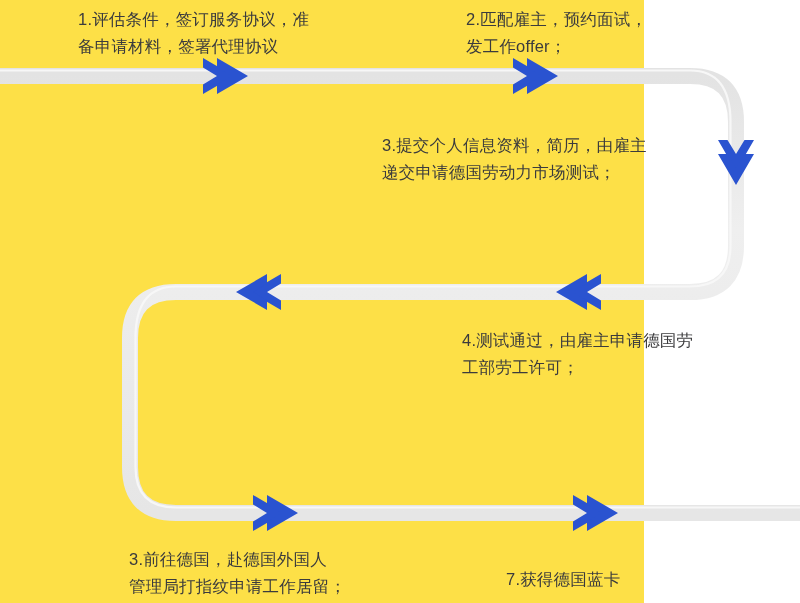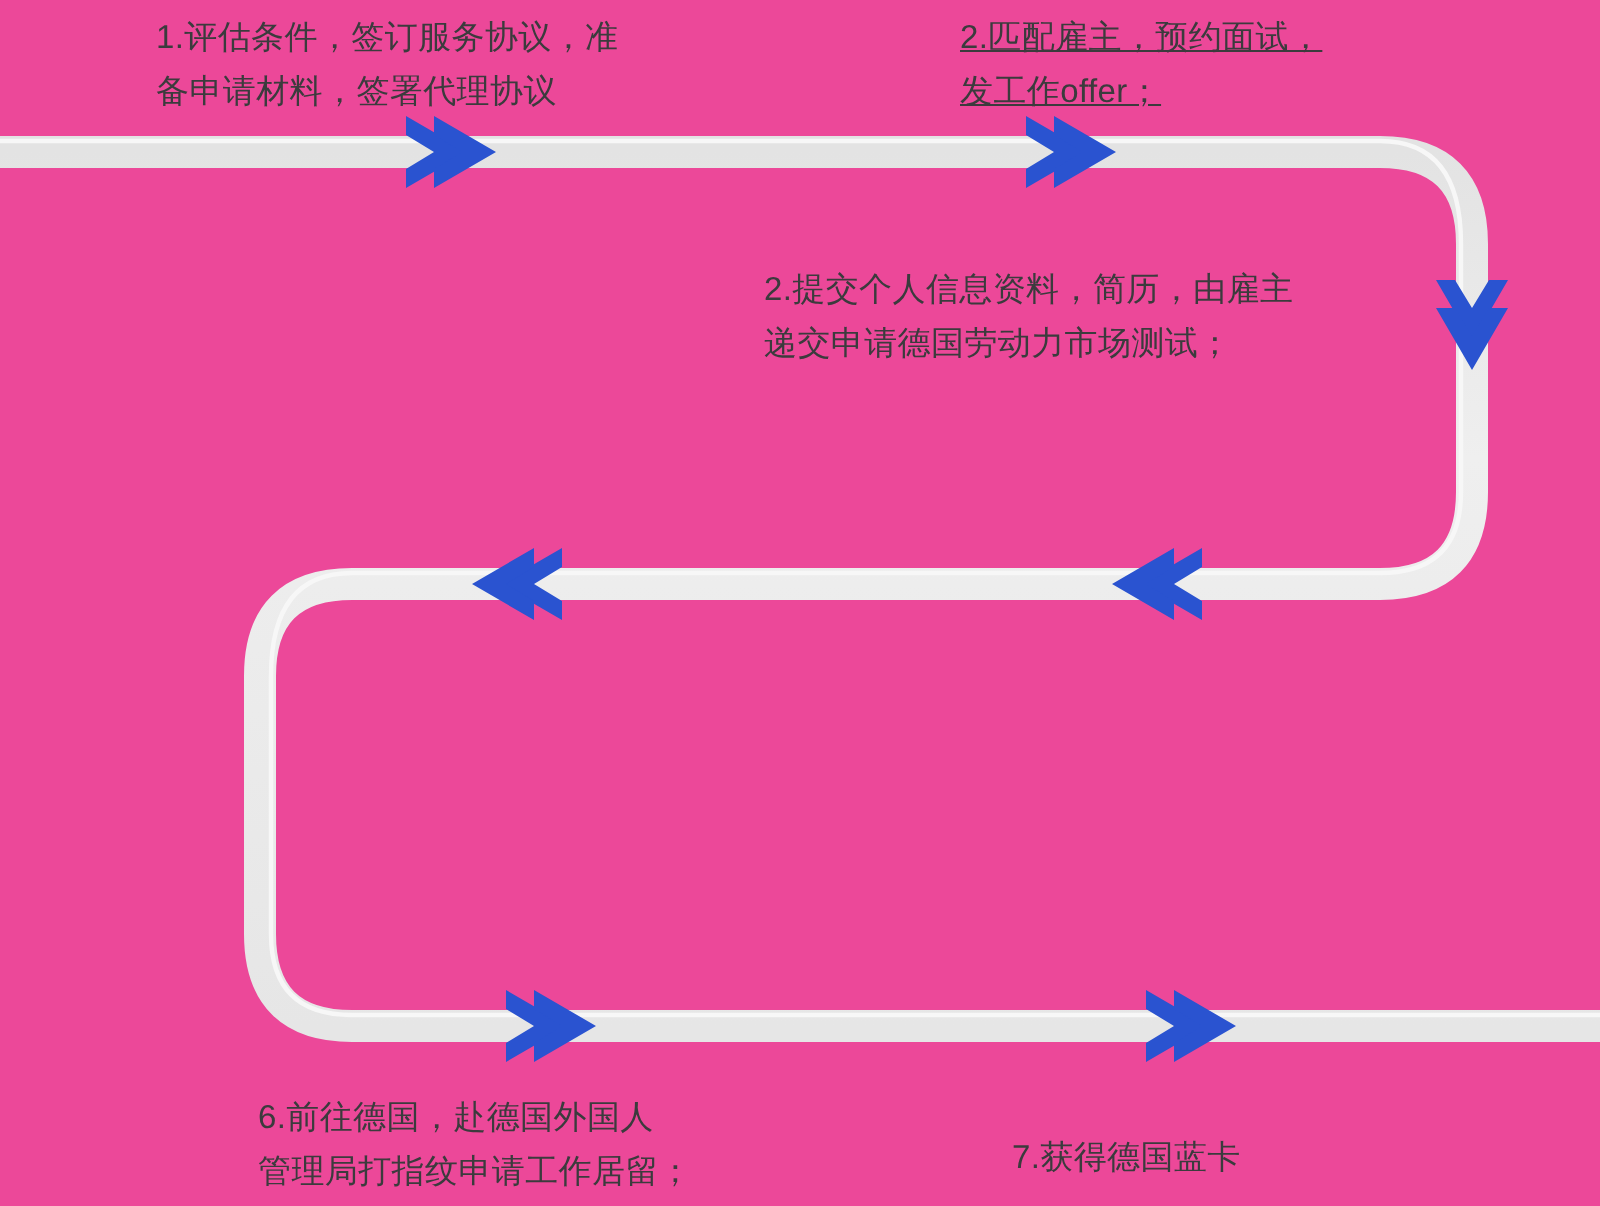--- a/index.html
+++ b/index.html
@@ -9,23 +9,23 @@
   }
   body {
     width: 800px;
     height: 603px;
     background: #ffffff;
     font-family: "Liberation Sans", "DejaVu Sans", sans-serif;
     overflow: hidden;
   }
   #canvas {
     position: relative;
-    width: 800px;
+    width: 644px;
     height: 603px;
-    background: #ec4899;
+    background: #fde047;
   }
   #ribbon-layer {
     position: absolute;
     left: 0;
     top: 0;
     width: 800px;
     height: 603px;
   }
   .step-label {
     position: absolute;
@@ -105,26 +105,28 @@
 
     <g>
       <path d="M 573 495 L 604 513 L 573 531 L 573 521.5 L 587 513 L 573 504.5 Z" fill="#2a53d0"></path>
       <path d="M 587 495 L 618 513 L 587 531 L 587 521.5 L 601 513 L 587 504.5 Z" fill="#2a53d0"></path>
     </g>
   </svg>
 
   <div class="step-label" style="left:78px; top:6px; width:270px;">1.评估条件，签订服务协议，准
 备申请材料，签署代理协议</div>
 
-  <div class="step-label" style="left:480px; top:6px; width:290px;text-decoration:underline;">2.匹配雇主，预约面试，
+  <div class="step-label" style="left:466px; top:6px; width:290px;">2.匹配雇主，预约面试，
 发工作offer；</div>
 
-  <div class="step-label" style="left:382px; top:132px; width:330px;">2.提交个人信息资料，简历，由雇主
+  <div class="step-label" style="left:382px; top:132px; width:330px;">3.提交个人信息资料，简历，由雇主
 递交申请德国劳动力市场测试；</div>
 
 
+  <div class="step-label" style="left:462px; top:327px; width:290px;">4.测试通过，由雇主申请德国劳
+工部劳工许可；</div>
 
-  <div class="step-label" style="left:129px; top:546px; width:290px;">6.前往德国，赴德国外国人
+  <div class="step-label" style="left:129px; top:546px; width:290px;">3.前往德国，赴德国外国人
 管理局打指纹申请工作居留；</div>
 
   <div class="step-label" style="left:506px; top:546px; width:260px;margin-top:20px;">7.获得德国蓝卡</div>
 
 </div>
 
 </body></html>

